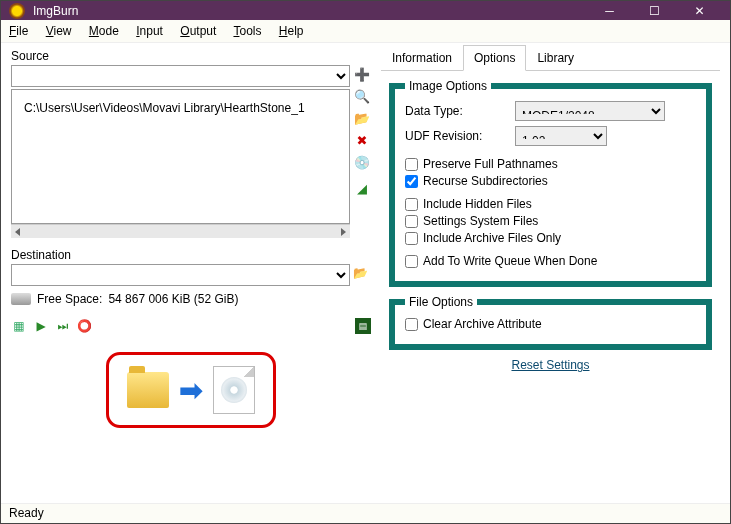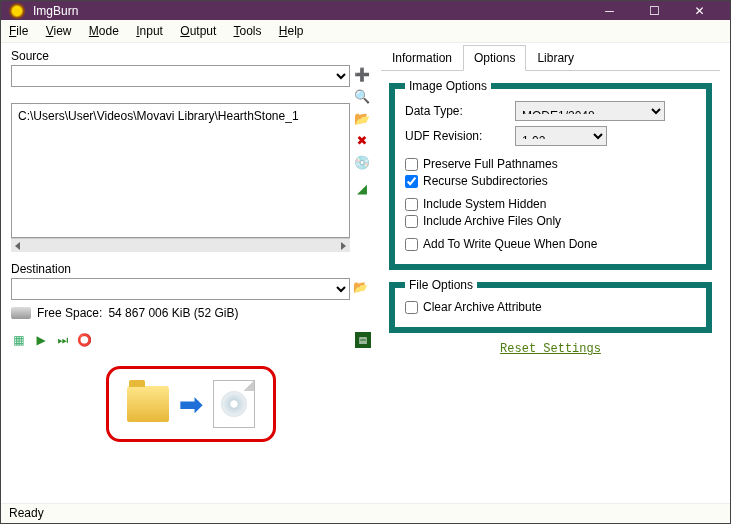--- a/index.html
+++ b/index.html
@@ -11,21 +11,21 @@
 .menubar { background: #fcfcf6; padding: 4px 8px; border-bottom: 1px solid #eee; }
 .menubar span { margin-right: 14px; cursor: default; }
 .menubar span u { text-decoration: underline; }
 .content { display: flex; height: 450px; }
 .left { width: 380px; padding: 6px 10px; }
 .right { flex: 1; padding: 2px 10px 6px 0; }
 .label { font-size: 12px; margin-bottom: 2px; }
 .src-row { display: flex; align-items: flex-start; gap: 3px; }
 .src-main { flex: 1; }
 .combo { width: 100%; height: 22px; border: 1px solid #999; background: #fff; padding: 0 4px; }
-.listbox { width: 100%; height: 135px; border: 1px solid #999; background: #fff; overflow: auto; margin-top: 16px; font-size: 11px; padding: 4px; }
+.listbox { width: 100%; height: 135px; border: 1px solid #999; background: #fff; overflow: auto; margin-top: 2px; font-size: 11px; padding: 10px; }
 .listbox .item { padding: 1px 2px; white-space: nowrap; }
 .scroll-h { height: 14px; background: #e8e8e8; border-top: 1px solid #ccc; position: relative; }
 .scroll-h::before, .scroll-h::after { content: ''; position: absolute; top: 3px; width: 0; height: 0; border-top: 4px solid transparent; border-bottom: 4px solid transparent; }
 .scroll-h::before { left: 4px; border-right: 5px solid #666; }
 .scroll-h::after { right: 4px; border-left: 5px solid #666; }
 .side-icons { display: flex; flex-direction: column; gap: 4px; padding-top: 0; }
 .side-icons .i { width: 18px; height: 18px; display: flex; align-items: center; justify-content: center; font-size: 13px; cursor: pointer; }
 .dest { margin-top: 10px; }
 .dest-row { display: flex; gap: 3px; align-items: center; }
 .dest-in { flex: 1; height: 22px; border: 1px solid #999; background: #fff; }
@@ -49,21 +49,21 @@
 legend { padding: 0 4px; font-size: 12px; }
 .form-row { display: flex; align-items: center; margin-bottom: 5px; }
 .form-row .lbl { width: 110px; }
 .form-row select { border: 1px solid #999; height: 20px; padding: 6px 2px; }
 .form-row select.wide { width: 150px; }
 .form-row select.narrow { width: 92px; }
 .chk { display: flex; align-items: center; margin-bottom: 3px; gap: 5px; }
 .chk input { width: 13px; height: 13px; }
 .sep { height: 6px; }
 .reset { text-align: center; margin-top: 6px; }
-.reset a { color: #4d7c0f; text-decoration: underline; cursor: pointer; font-size: 12px; font-family: Liberation Mono, monospace; }
+.reset a { color: #0c4a6e; text-decoration: underline; cursor: pointer; font-size: 12px; }
 .status { position: absolute; bottom: 0; left: 0; right: 0; height: 20px; padding: 2px 8px; font-size: 12px; background: #fcfcf6; border-top: 1px solid #eee; }
 </style>
 </head>
 <body>
 
 <div class="titlebar">
   <div class="icon"></div>
   <div class="title">ImgBurn</div>
   <div class="btn">─</div>
   <div class="btn">☐</div>
@@ -155,21 +155,25 @@
             <input type="checkbox" style="">
             <span>Preserve Full Pathnames</span>
           </label>
         <label class="chk">
             <input type="checkbox" checked="" style="">
             <span>Recurse Subdirectories</span>
           </label>
         <div class="sep"></div>
         <label class="chk">
             <input type="checkbox" style="">
-            <span>Include System Hidden</span>
+            <span>Include Hidden Files</span>
+          </label>
+        <label class="chk">
+            <input type="checkbox" style="">
+            <span>Settings System Files</span>
           </label>
         <label class="chk">
             <input type="checkbox" style="">
             <span>Include Archive Files Only</span>
           </label>
         <div class="sep"></div>
         <label class="chk">
             <input type="checkbox" style="">
             <span>Add To Write Queue When Done</span>
           </label>

